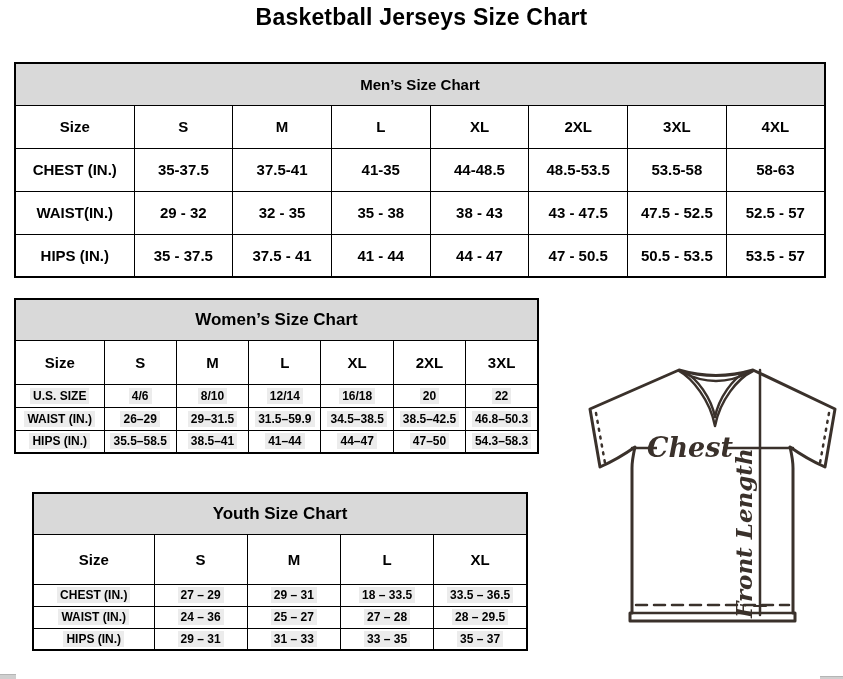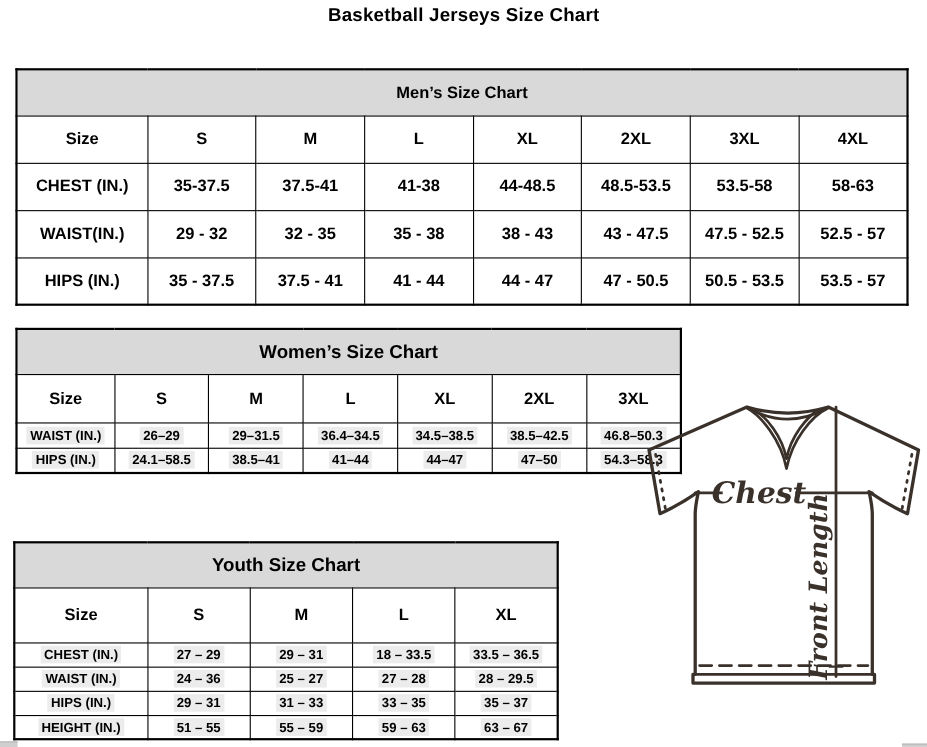--- a/index.html
+++ b/index.html
@@ -7,21 +7,21 @@
     width: 843px; height: 679px;
     background: #ffffff;
     font-family: "Liberation Sans", sans-serif;
     overflow: hidden;
     position: relative;
   }
   #page-title {
     position: absolute;
     top: 4px; left: 0; width: 843px;
     text-align: center;
-    font-size: 17px;
+    font-size: 23px;
     font-weight: bold;
     color: #000;
     letter-spacing: 0.2px;
   }
   table.size-table {
     position: absolute;
     border-collapse: collapse;
     table-layout: fixed;
     background: #fff;
     border: 2px solid #000;
@@ -41,28 +41,28 @@
     font-size: 17px;
     border: 2px solid #000;
   }
   
   #mens-table { left: 14px; top: 62px; width: 812px; }
   #mens-table tr.band-row  { height: 42px; border-radius: 19px; }
   #mens-table tr.cols-row  { height: 43px; }
   #mens-table tbody tr     { height: 43px; }
   #mens-table th, #mens-table td { font-size: 15px; }
   
-  #womens-table { left: 14px; top: 298px; width: 606px; }
+  #womens-table { left: 14px; top: 298px; width: 525px; }
   #womens-table tr.band-row { height: 41px; }
   #womens-table tr.cols-row { height: 44px; }
   #womens-table tbody tr    { height: 23px; }
   #womens-table tr.cols-row th { font-size: 15px; }
   #womens-table tbody th, #womens-table tbody td { font-size: 12px; }
   
-  #youth-table { left: 12px; top: 492px; width: 496px; }
+  #youth-table { left: 32px; top: 492px; width: 496px; }
   #youth-table tr.band-row { height: 41px; }
   #youth-table tr.cols-row { height: 50px; }
   #youth-table tbody tr    { height: 22px; }
   #youth-table tr.cols-row th { font-size: 15px; }
   #youth-table tbody th, #youth-table tbody td { font-size: 12px; }
   
   span.shade {
     background: #ececec;
     padding: 1px 3px;
   }
@@ -111,21 +111,21 @@
         <th>2XL</th>
         <th>3XL</th>
         <th>4XL</th>
       </tr>
     </thead>
     <tbody>
       <tr>
         <th><span>CHEST (IN.)</span></th>
         <td><span>35-37.5</span></td>
         <td><span>37.5-41</span></td>
-        <td><span>41-38</span></td>
+        <td><span>41-35</span></td>
         <td><span>44-48.5</span></td>
         <td><span>48.5-53.5</span></td>
         <td><span>53.5-58</span></td>
         <td><span>58-63</span></td>
       </tr>
       <tr>
         <th><span>WAIST(IN.)</span></th>
         <td><span>29 - 32</span></td>
         <td><span>32 - 35</span></td>
         <td><span>35 - 38</span></td>
@@ -165,31 +165,40 @@
         <th>S</th>
         <th>M</th>
         <th>L</th>
         <th>XL</th>
         <th>2XL</th>
         <th>3XL</th>
       </tr>
     </thead>
     <tbody>
       <tr>
+        <th><span class="shade">U.S. SIZE</span></th>
+        <td><span class="shade">4/6</span></td>
+        <td><span class="shade">8/10</span></td>
+        <td><span class="shade">12/14</span></td>
+        <td><span class="shade">16/18</span></td>
+        <td><span class="shade">20</span></td>
+        <td><span class="shade">22</span></td>
+      </tr>
+      <tr>
         <th><span class="shade">WAIST (IN.)</span></th>
         <td><span class="shade">26–29</span></td>
         <td><span class="shade">29–31.5</span></td>
-        <td><span class="shade">36.4–34.5</span></td>
+        <td><span class="shade">31.5–59.9</span></td>
         <td><span class="shade">34.5–38.5</span></td>
         <td><span class="shade">38.5–42.5</span></td>
         <td><span class="shade">46.8–50.3</span></td>
       </tr>
       <tr>
         <th><span class="shade">HIPS (IN.)</span></th>
-        <td><span class="shade">24.1–58.5</span></td>
+        <td><span class="shade">35.5–58.5</span></td>
         <td><span class="shade">38.5–41</span></td>
         <td><span class="shade">41–44</span></td>
         <td><span class="shade">44–47</span></td>
         <td><span class="shade">47–50</span></td>
         <td><span class="shade">54.3–58.3</span></td>
       </tr>
     </tbody>
   </table>
 <table id="youth-table" class="size-table">
     <colgroup>
@@ -226,27 +235,20 @@
         <td><span class="shade">27 – 28</span></td>
         <td><span class="shade">28 – 29.5</span></td>
       </tr>
       <tr>
         <th><span class="shade">HIPS (IN.)</span></th>
         <td><span class="shade">29 – 31</span></td>
         <td><span class="shade">31 – 33</span></td>
         <td><span class="shade">33 – 35</span></td>
         <td><span class="shade">35 – 37</span></td>
       </tr>
-      <tr>
-        <th><span class="shade">HEIGHT (IN.)</span></th>
-        <td><span class="shade">51 – 55</span></td>
-        <td><span class="shade">55 – 59</span></td>
-        <td><span class="shade">59 – 63</span></td>
-        <td><span class="shade">63 – 67</span></td>
-      </tr>
     </tbody>
   </table>
 
 <div id="jersey-diagram">
   <svg width="276" height="266" viewBox="0 0 276 266" xmlns="http://www.w3.org/2000/svg">
     <g fill="none" stroke="#3a312b" stroke-width="3" stroke-linejoin="round" stroke-linecap="round">
 
       <path d="M107,8 L18,47 L28,105 Q46,97 63,85 Q60,98 60,106 L60,251 L58,251 L58,259 L223,259 L223,251 L221,251 L221,106 Q221,98 218,85 Q235,97 253,105 L263,47 L181,8 Q144,19 107,8 Z"></path>
 
       <path stroke-width="2.5" d="M60,251 L221,251"></path>

